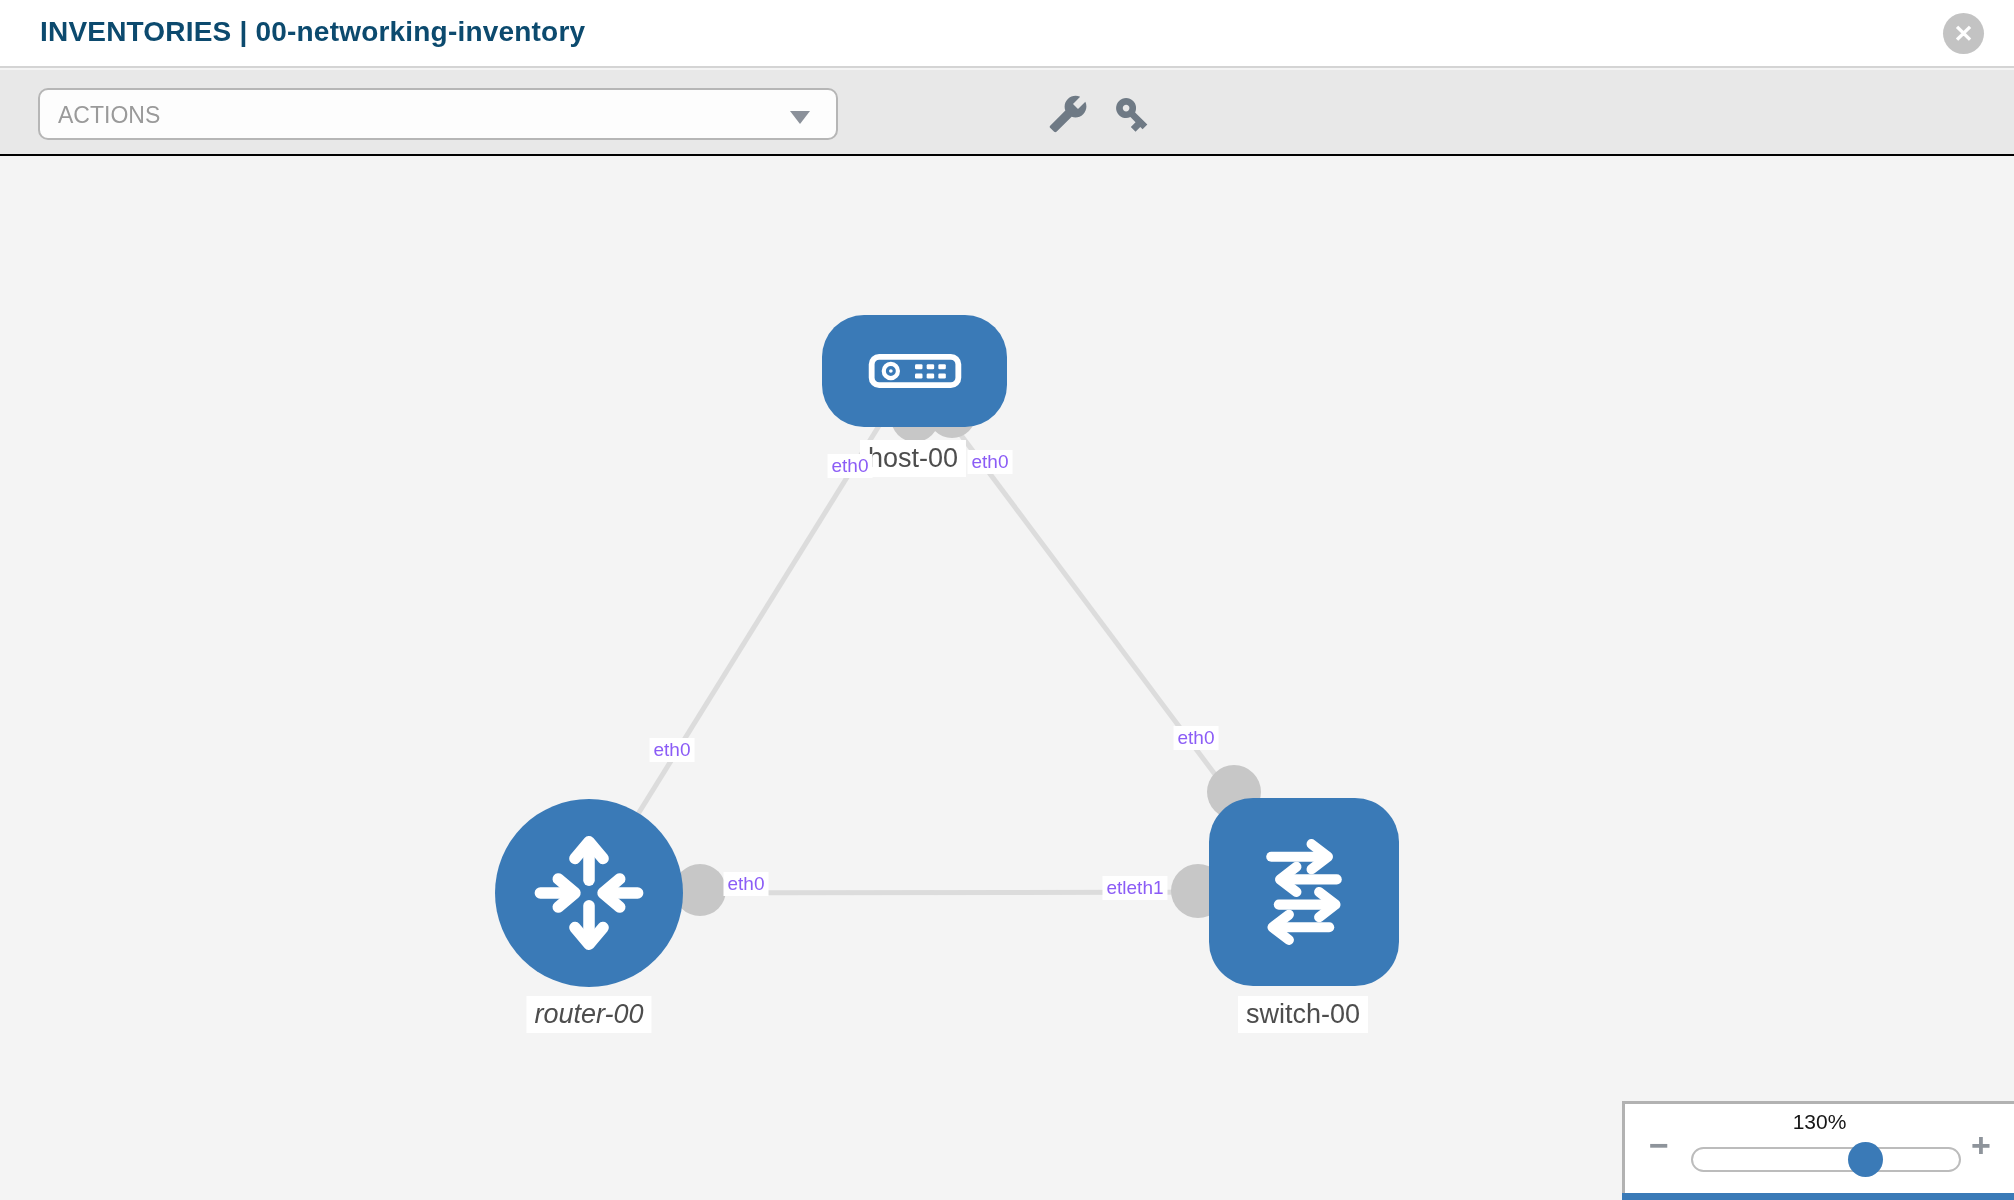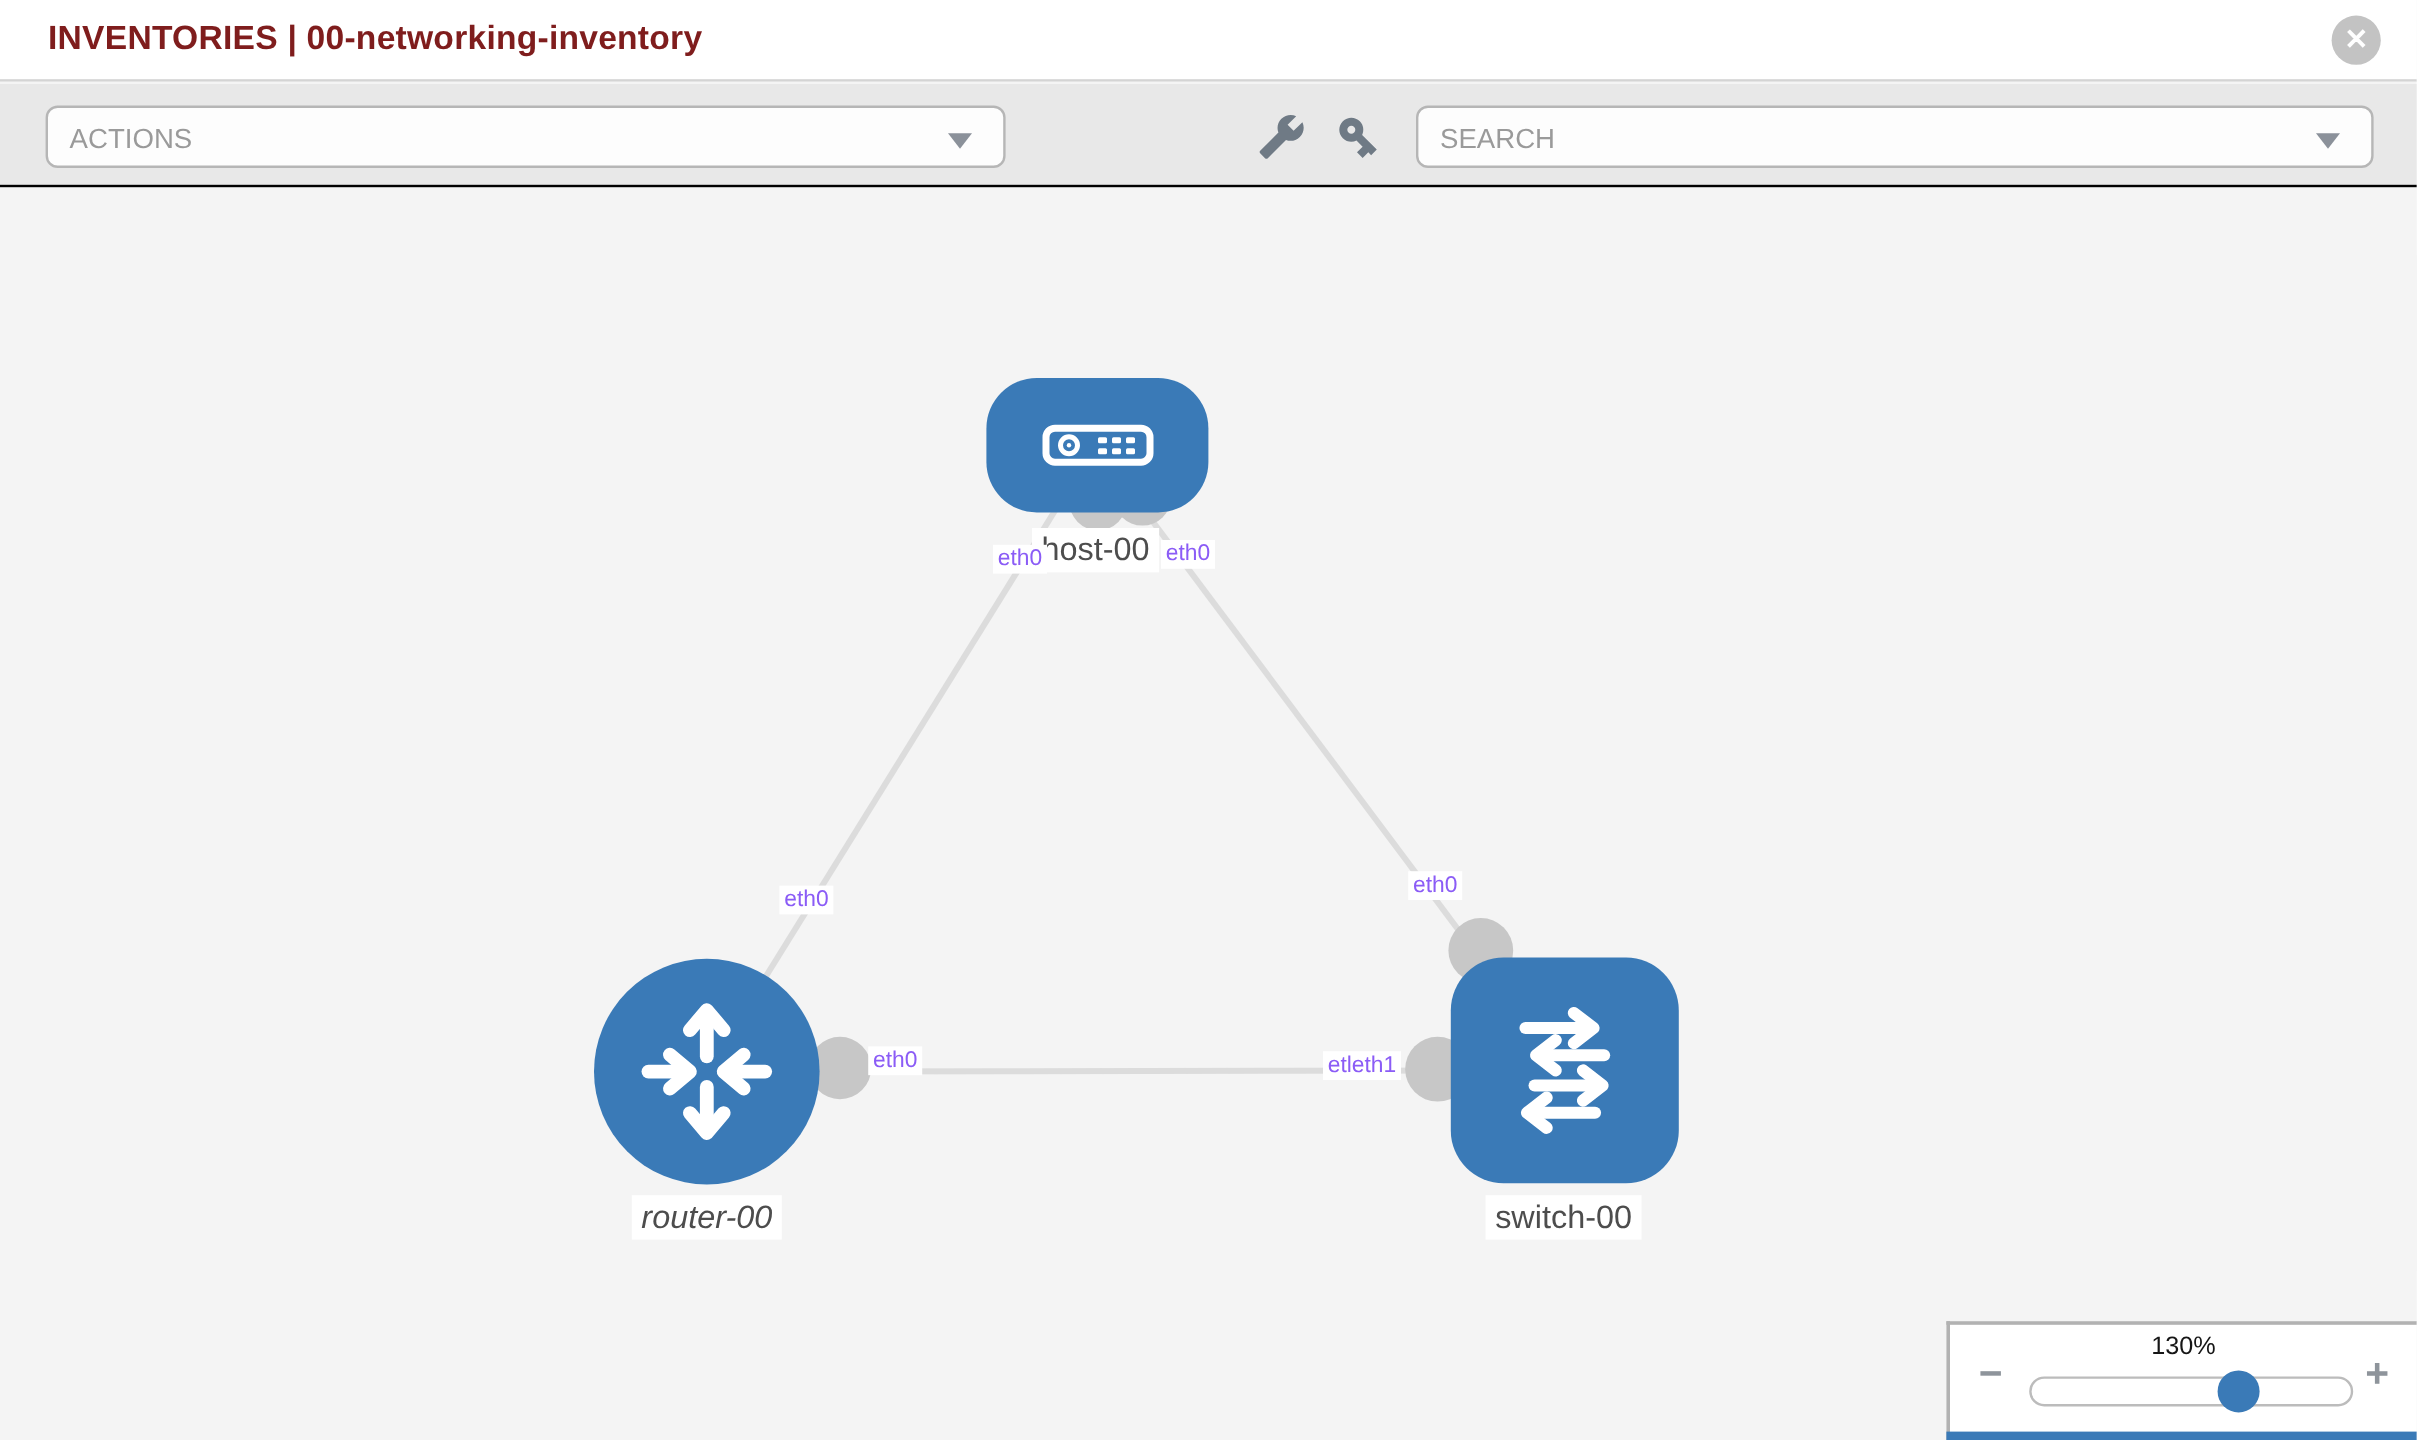--- a/index.html
+++ b/index.html
@@ -4,21 +4,21 @@
 <style>
   * { margin:0; padding:0; box-sizing:border-box; }
   html,body { width:2014px; height:1200px; overflow:hidden;
               font-family:"Liberation Sans", sans-serif; background:#fff; }
   .app { position:relative; width:2014px; height:1200px; background:#f4f4f4; }
 
   
   .header { position:absolute; left:0; top:0; width:2014px; height:68px;
             background:#ffffff; border-bottom:2px solid #d4d4d4; z-index:10; }
   .header-title { position:absolute; left:40px; top:16px; font-size:28px; font-weight:700;
-                  color:#7f1d1d; letter-spacing:0.2px; }
+                  color:#0c4a6e; letter-spacing:0.2px; }
   .close-btn { position:absolute; right:30px; top:13px; width:41px; height:41px;
                border-radius:50%; background:#c3c3c3; color:#ffffff; text-align:center;
                line-height:41px; font-size:24px; font-weight:700; cursor:pointer; }
 
   
   .toolbar { position:absolute; left:0; top:70px; width:2014px; height:86px;
              background:#e8e8e8; border-bottom:2px solid #000000; z-index:10; }
   .dropdown { position:absolute; top:18px; height:52px; background:#fdfdfd;
               border:2px solid #b6b6b6; border-radius:10px; cursor:pointer; }
   .dd-actions { left:38px;  width:800px; }
@@ -71,24 +71,20 @@
 <div class="app">
 
   <div class="header">
     <div class="header-title">INVENTORIES | 00-networking-inventory</div>
     <div class="close-btn">✕</div>
   </div>
 
   <div class="toolbar">
     <div class="dropdown dd-actions">
       <span class="dd-label">ACTIONS</span>
-      <span class="caret"></span>
-    </div>
-    <div class="dropdown dd-search">
-      <span class="dd-label">SEARCH</span>
       <span class="caret"></span>
     </div>
   </div>
   <div class="tool-icon wrench-btn">
     <svg viewBox="0 0 24 24">
         <path d="M22.7 19l-9.1-9.1c.9-2.3.4-5-1.5-6.9-2-2-5-2.4-7.4-1.3L9 6 6 9 1.6 4.7C.4 7.1.9 10.1 2.9 12.1c1.9 1.9 4.6 2.4 6.9 1.5l9.1 9.1c.4.4 1 .4 1.4 0l2.3-2.3c.5-.4.5-1.1.1-1.4z"></path>
       </svg>
   </div>
   <div class="tool-icon key-btn">
     <svg viewBox="0 0 24 24">

